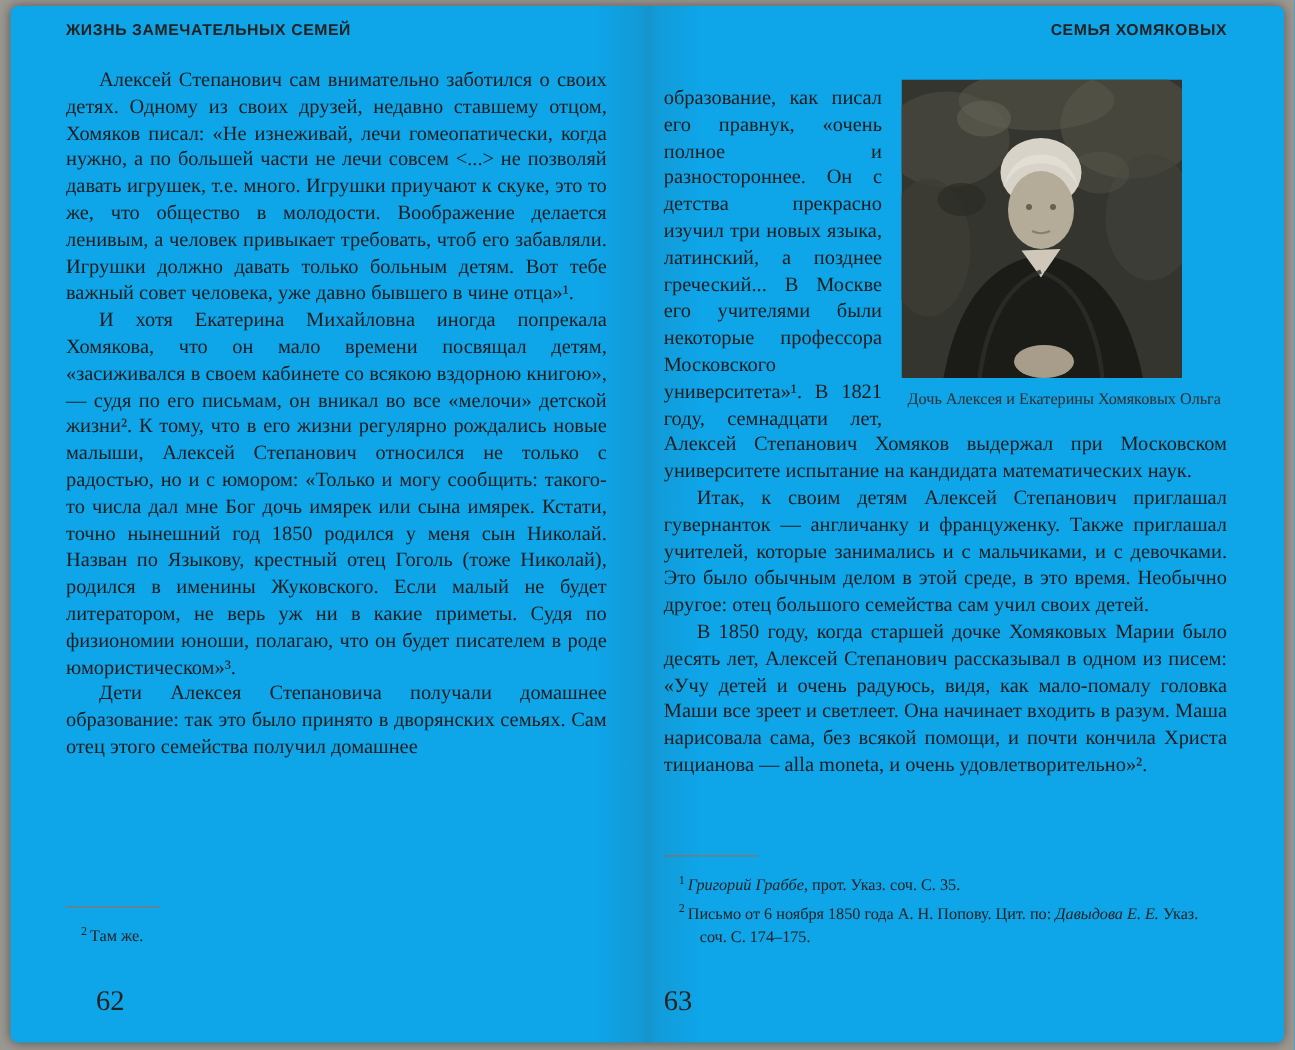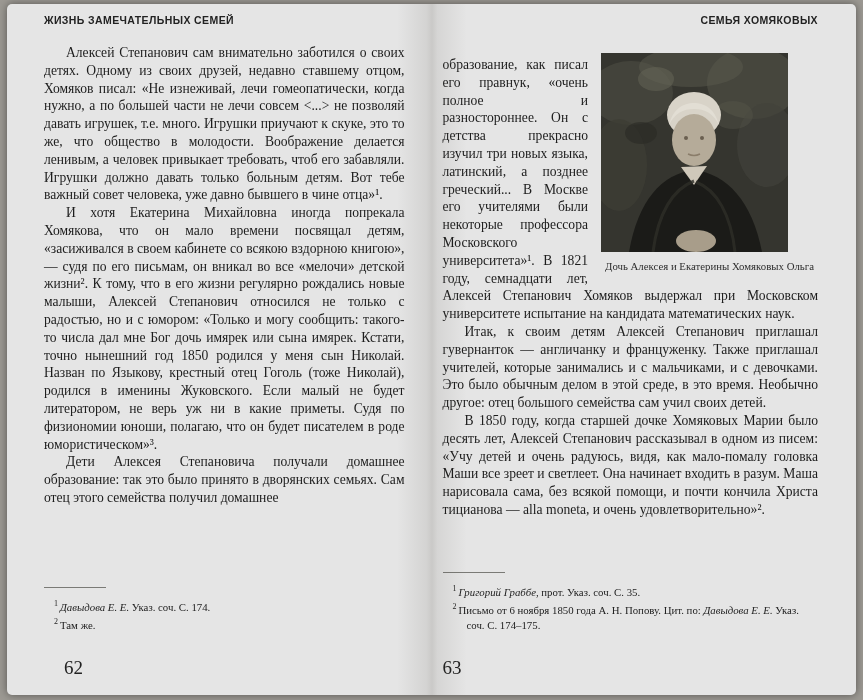--- a/index.html
+++ b/index.html
@@ -5,21 +5,21 @@
   * { margin:0; padding:0; box-sizing:border-box; }
   html,body { width:863px; height:700px; }
   body {
     background:#9c9993;
     font-family:"Liberation Serif", serif;
     position:relative;
     overflow:hidden;
   }
   .book {
     position:absolute; left:7px; top:4px; width:849px; height:691px;
-    background:#e5e5e5; border-radius:5px;
+    background:#0ea5e9; border-radius:5px;
     box-shadow:0 0 8px rgba(0,0,0,0.45);
     display:flex;
   }
   .spine-shadow {
     position:absolute; left:50%; top:0; width:70px; height:100%;
     transform:translateX(-50%);
     background:linear-gradient(90deg, rgba(60,55,45,0) 0%, rgba(60,55,45,0.10) 42%, rgba(60,55,45,0.16) 50%, rgba(60,55,45,0.09) 58%, rgba(60,55,45,0) 100%);
     pointer-events:none;
   }
   .page {
@@ -76,23 +76,20 @@
     <div class="body-text">
       <p>Алексей Степанович сам внимательно заботился о своих детях. Одному из своих друзей, недавно ставшему отцом, Хомяков писал: «Не изнеживай, лечи гомеопатически, когда нужно, а по большей части не лечи совсем &lt;...&gt; не позволяй давать игрушек, т.е. много. Игрушки приучают к скуке, это то же, что общество в молодости. Воображение делается ленивым, а человек привыкает требовать, чтоб его забавляли. Игрушки должно давать только больным детям. Вот тебе важный совет человека, уже давно бывшего в чине отца»¹.</p>
       <p>И хотя Екатерина Михайловна иногда попрекала Хомякова, что он мало времени посвящал детям, «засиживался в своем кабинете со всякою вздорною книгою», — судя по его письмам, он вникал во все «мелочи» детской жизни². К тому, что в его жизни регулярно рождались новые малыши, Алексей Степанович относился не только с радостью, но и с юмором: «Только и могу сообщить: такого-то числа дал мне Бог дочь имярек или сына имярек. Кстати, точно нынешний год 1850 родился у меня сын Николай. Назван по Языкову, крестный отец Гоголь (тоже Николай), родился в именины Жуковского. Если малый не будет литератором, не верь уж ни в какие приметы. Судя по физиономии юноши, полагаю, что он будет писателем в роде юмористическом»³.</p>
       <p>Дети Алексея Степановича получали домашнее образование: так это было принято в дворянских семьях. Сам отец этого семейства получил домашнее</p>
     </div>
 
     <div class="footer">
       <div class="fn-rule"></div>
       <div class="footnotes">
         <div class="footnote">
-          <sup>1</sup><span></span><span class="i">Давыдова Е. Е.</span><span> Указ. соч. С. 174.</span>
-        </div>
-        <div class="footnote">
           <sup>2</sup><span>Там же.</span><span class="i"></span><span></span>
         </div>
       </div>
       <div class="page-num">62</div>
     </div>
   </div>
 
   <div class="page page-right">
     <div class="running-header">СЕМЬЯ ХОМЯКОВЫХ</div>
 

